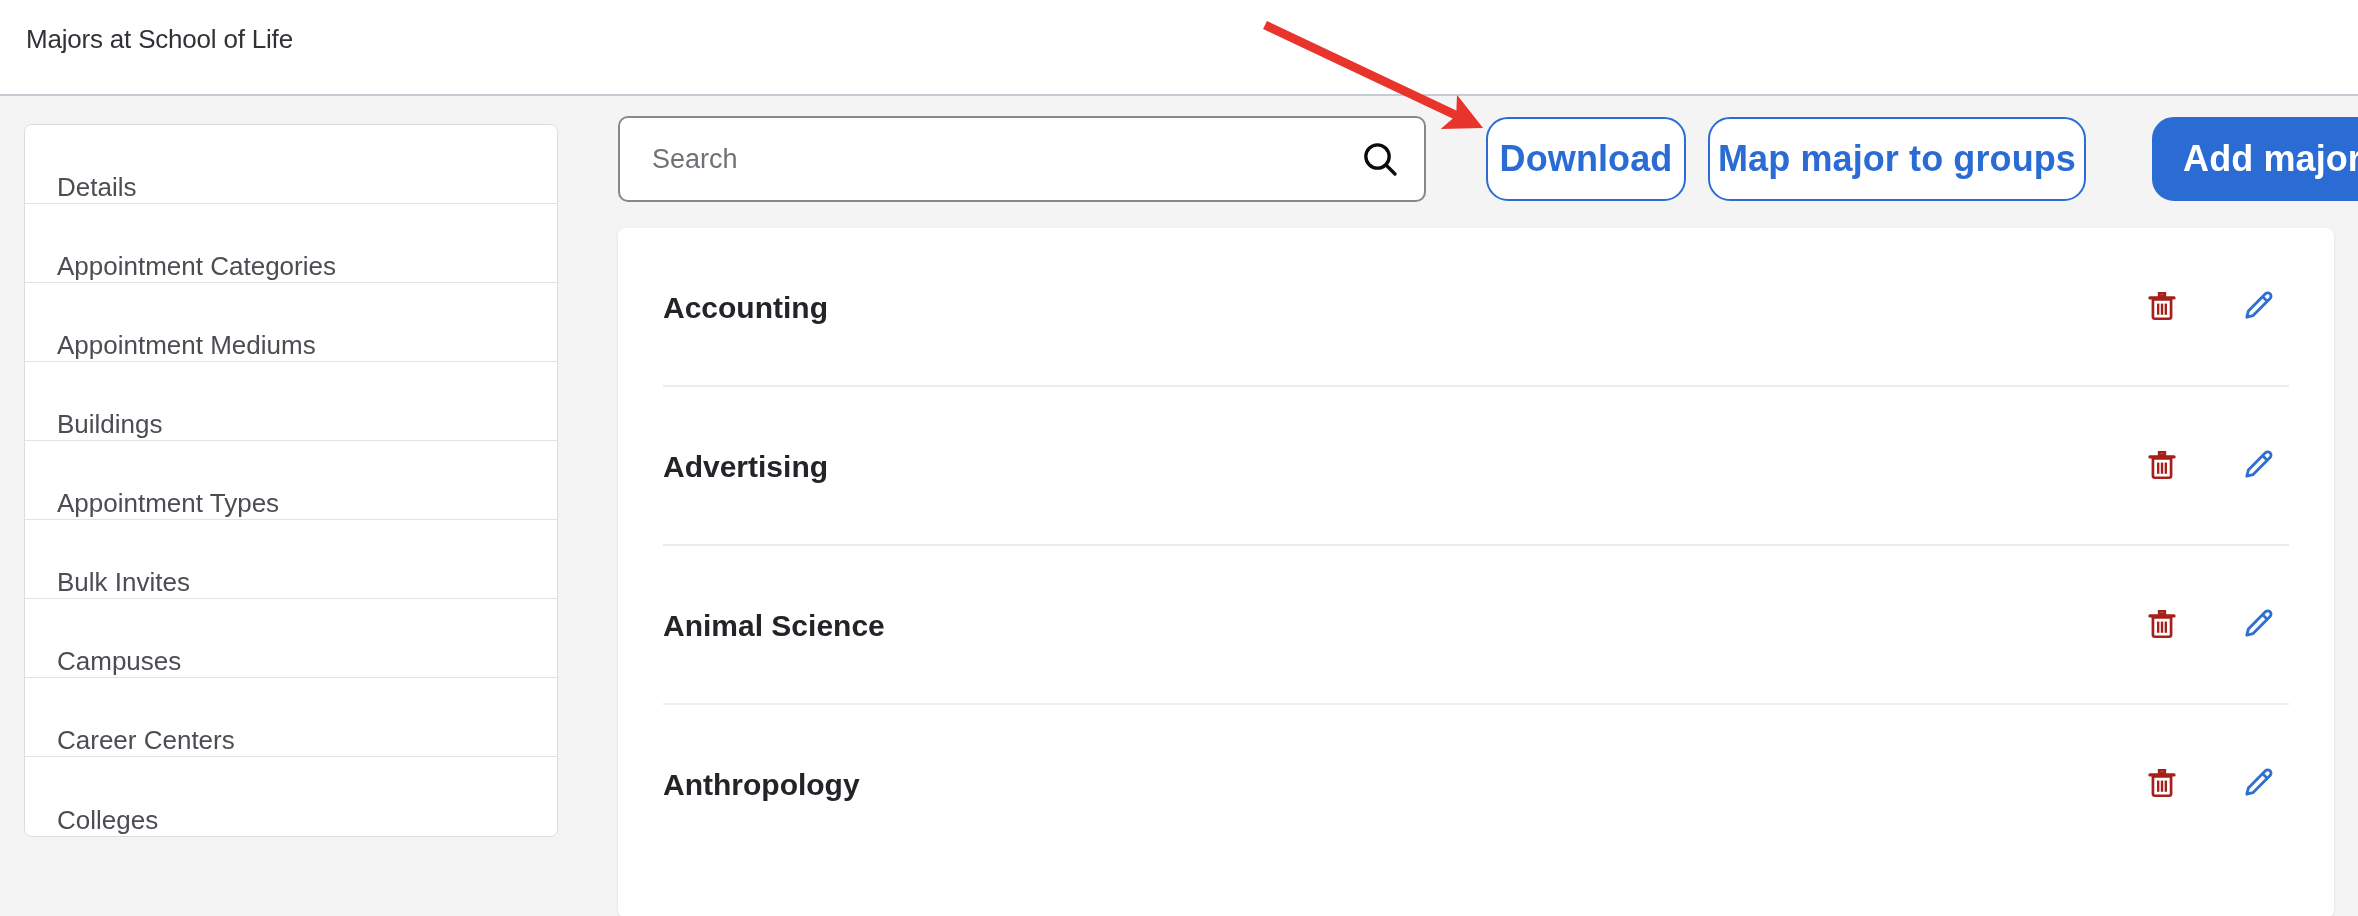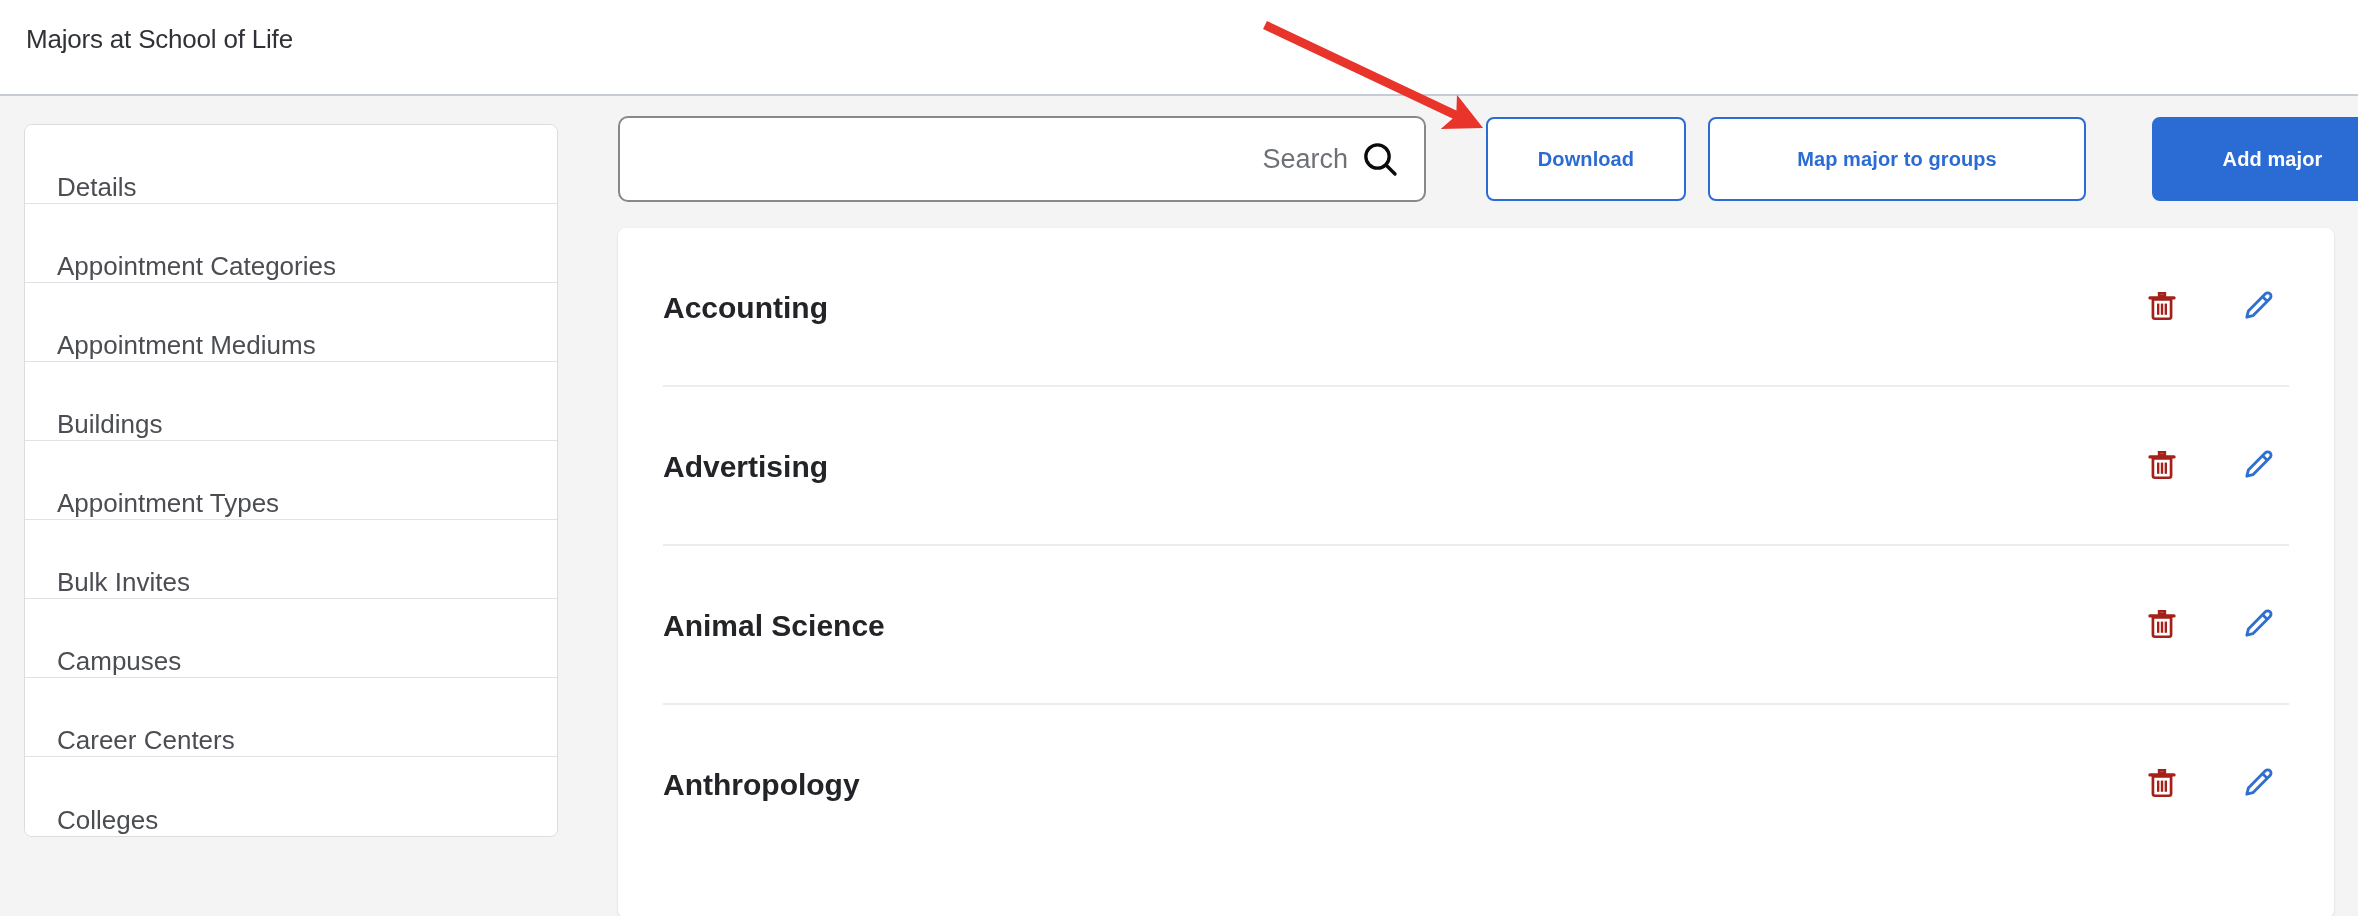--- a/index.html
+++ b/index.html
@@ -99,45 +99,44 @@
     left: 0; top: 0;
     width: 728px;
     height: 82px;
     border: none;
     outline: none;
     background: transparent;
     padding-left: 32px;
     font-family: "Liberation Sans", sans-serif;
     font-size: 27px;
     color: #303236;
-    text-align: right;
   }
   .search-input::placeholder { color: #6e7176; opacity: 1; }
 
   .search-icon {
     position: absolute;
     right: 24px;
     top: 50%;
     transform: translateY(-50%);
     width: 40px;
     height: 40px;
     cursor: pointer;
     display: block;
   }
 
   .btn {
     position: absolute;
     top: 1px;
     height: 84px;
-    border-radius: 8px;
+    border-radius: 22px;
     display: flex;
     align-items: center;
     justify-content: center;
     font-family: "Liberation Sans", sans-serif;
-    font-size: 20px;
+    font-size: 36px;
     font-weight: 700;
     cursor: pointer;
     white-space: nowrap;
     letter-spacing: 0.1px;
   }
 
   .btn-outline {
     background: #ffffff;
     border: 2px solid #2b6cd4;
     color: #2b6cd4;

